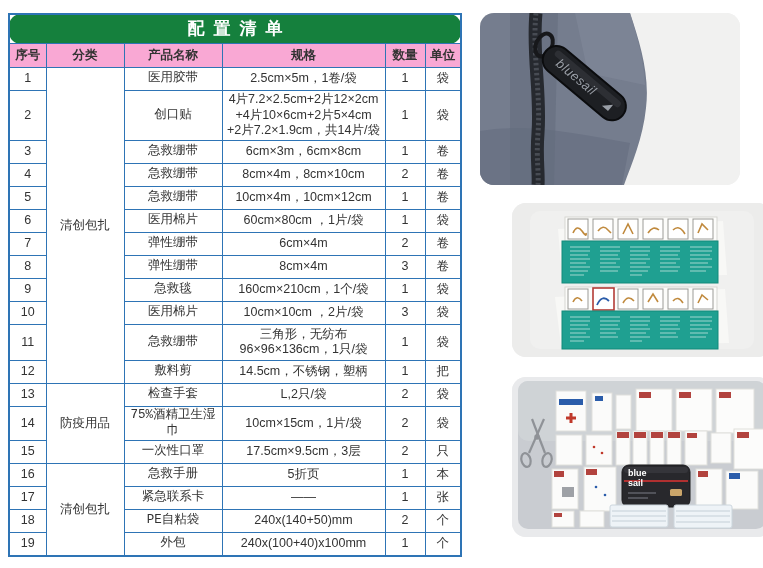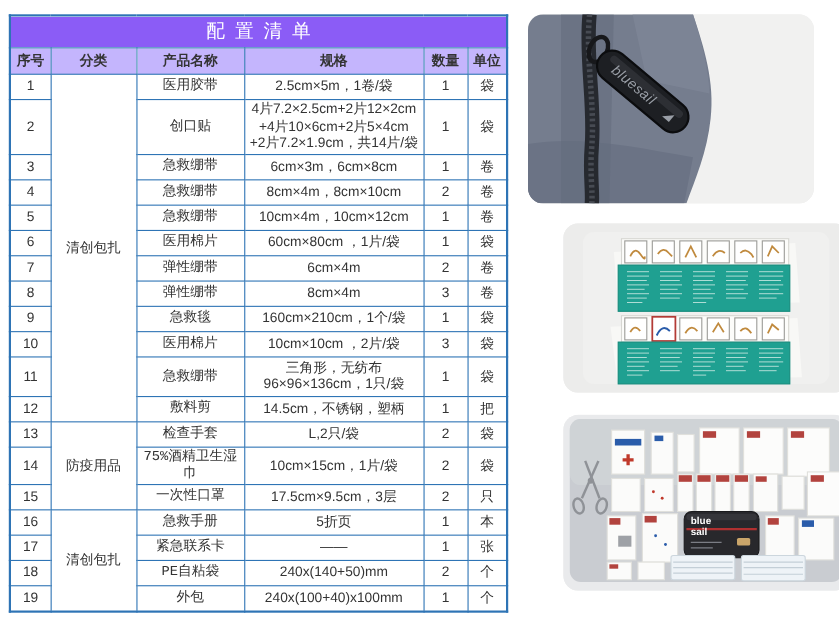--- a/index.html
+++ b/index.html
@@ -6,23 +6,23 @@
   body{width:763px;height:568px;position:relative;overflow:hidden;
        font-family:"Liberation Sans","DejaVu Sans",sans-serif;color:#333;}
 
   
   .table-wrap{position:absolute;left:8px;top:13px;}
   table.config{border-collapse:collapse;table-layout:fixed;width:452px;
                border:2px solid #2e74b5;}
   table.config td,table.config th{border:1.5px solid #2e74b5;
        font-size:12.5px;line-height:1.25;padding:1px 3px;color:#333;
        text-align:center;vertical-align:middle;overflow:hidden;}
-  tr.title-row td{background:#8b5cf6;color:#ffffff;font-size:17px;
-       font-weight:normal;letter-spacing:9px;padding-left:12px;height:26px;}
-  tr.head-row th{font-weight:bold;height:21px;background:#c4b5fd;}
+  tr.title-row td{background:#15803d;color:#ffffff;font-size:17px;
+       font-weight:bold;letter-spacing:9px;padding-left:12px;height:26px;border-radius:12px;}
+  tr.head-row th{font-weight:bold;height:21px;background:#f9a8d4;}
   th.col-spec,td.cell-spec{text-align:left;padding-left:6px;white-space:pre-line;}
   td.cell-name{padding:1px 1px;font-family:Liberation Mono, monospace;}
   tr.r{height:23px;}
   tr.r-tall3{height:48px;}
   tr.r-tall2{height:36px;}
   td.cell-cat{font-size:13px;}
 
   
   .photos{position:absolute;left:480px;top:13px;width:260px;}
   .photo{width:260px;border-radius:14px;overflow:hidden;background:#efefef;}

